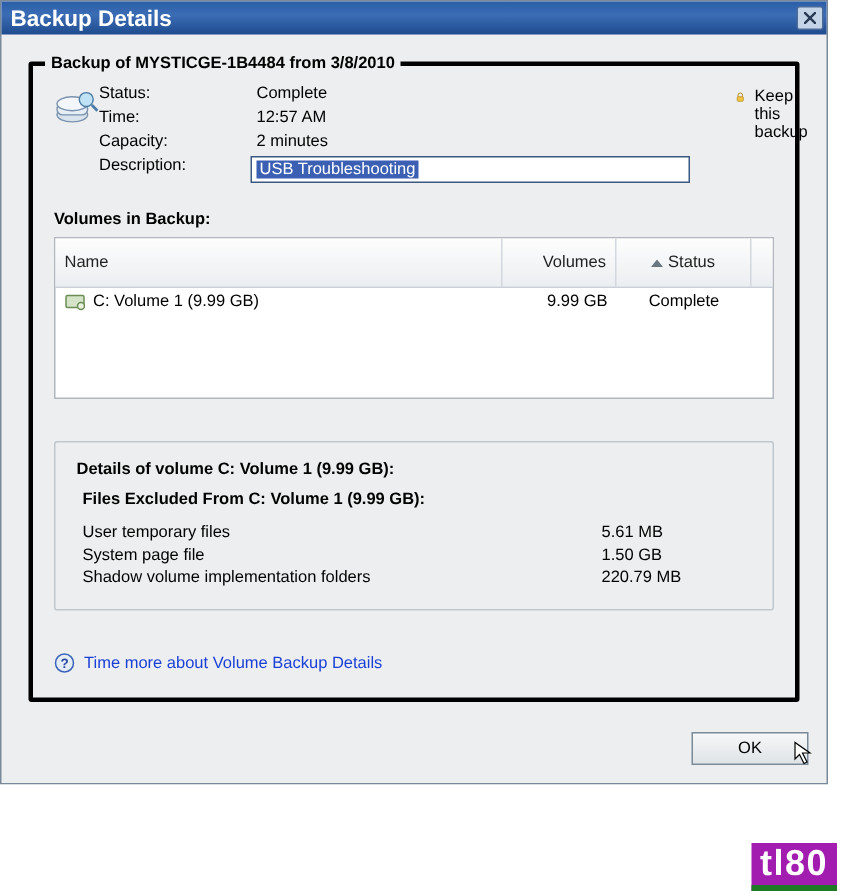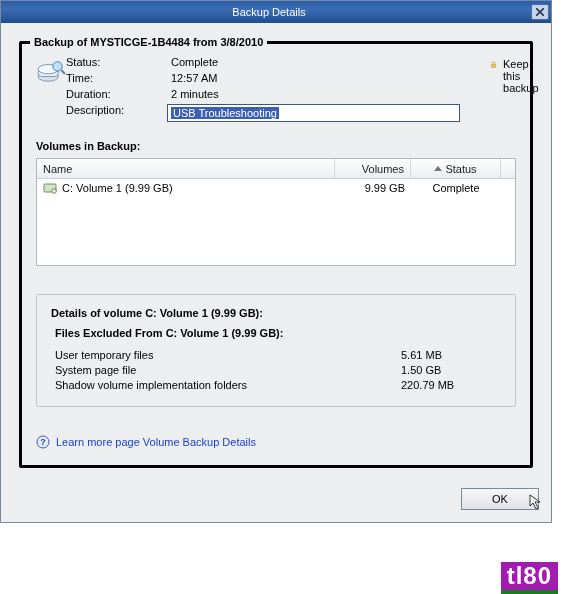--- a/index.html
+++ b/index.html
@@ -1,37 +1,37 @@
 <!DOCTYPE html>
 <html><head>
   <meta charset="utf-8">
   <style>
     * { box-sizing: border-box; margin: 0; padding: 0; }
     body { font-family: "Segoe UI", Tahoma, sans-serif; font-size: 11px; background: #fff; width: 564px; }
     .dialog { width: 552px; border: 1px solid #7a8a9a; background: #eceeef; }
-    .titlebar { background: linear-gradient(#2a5ea8, #3b6db5 40%, #1f4b8f); color: #fff; height: 22px; display: flex; align-items: center; padding: 0 2px 0 6px; font-weight: normal; font-size: 11px; text-align: center; }
+    .titlebar { background: linear-gradient(#2a5ea8, #3b6db5 40%, #1f4b8f); color: #fff; height: 22px; display: flex; align-items: center; padding: 0 2px 0 6px; font-weight: bold; font-size: 15px; }
     .titlebar .title { flex: 1; }
     .close-btn { width: 18px; height: 16px; background: #c4d3e6; border: 1px solid #4a6a9a; display: flex; align-items: center; justify-content: center; cursor: pointer; border-radius: 2px; }
     .close-btn svg { width: 8px; height: 8px; }
     .content { padding: 10px 18px 14px 18px; }
     .groupbox { border: 3px solid #000000; border-radius: 2px; padding: 12px 14px 10px 14px; position: relative; margin-top: 8px; }
     .groupbox-title { position: absolute; top: -8px; left: 8px; background: #eceeef; padding: 0 4px; font-weight: bold; font-size: 11px; }
     .info-row { display: flex; margin-bottom: 4px; }
     .info-label { width: 105px; }
     .info-value { flex: 1; }
     .top-info { display: flex; }
     .icon-col { width: 36px; padding-top: 2px; }
     .icon-drive { width: 30px; height: 26px; }
     .keep-col { display: flex; align-items: flex-start; gap: 6px; margin-left: 30px; padding-top: 2px; }
     .lock-icon { width: 14px; height: 14px; }
     .desc-input { border: 1px solid #3b5880; background: #fff; height: 18px; display: inline-flex; align-items: center; padding: 0 3px; margin-left:-4px; }
     .desc-text { background: #3b5fb3; color: #fff; padding: 0 2px; font-size: 11px; }
     .section-label { font-weight: bold; margin: 14px 0 6px 0; }
     .list { border: 1px solid #b1b7bd; background: #fff; height: 108px; }
-    .list-header { display: flex; height: 20px; background: linear-gradient(#fdfdfd, #ebeef1); border-bottom: 1px solid #c9cfd6; }
+    .list-header { display: flex; height: 33px; background: linear-gradient(#fdfdfd, #ebeef1); border-bottom: 1px solid #c9cfd6; }
     .hcell { border-right: 1px solid #d2d8de; display:flex; align-items:center; padding: 0 6px; font-size: 11px; color:#222; }
     .hcell.name { flex:1; }
     .hcell.capacity { width: 76px; justify-content: flex-end; }
     .hcell.status { width: 90px; justify-content: center; gap:3px; }
     .hcell.pad { width: 14px; border-right:none; }
     .sort-tri { width:0; height:0; border-left:4px solid transparent; border-right:4px solid transparent; border-bottom:5px solid #6a7680; }
     .list-row { display:flex; height: 18px; align-items:center; font-size:11px; }
     .rcell { padding: 0 6px; }
     .rcell.name { flex:1; display:flex; align-items:center; gap:5px; }
     .rcell.capacity { width:76px; text-align:right; }
@@ -83,21 +83,21 @@
         <div style="flex:1">
           <div class="info-row">
               <div class="info-label">Status:</div>
               <div class="info-value">Complete</div>
             </div>
           <div class="info-row">
               <div class="info-label">Time:</div>
               <div class="info-value">12:57 AM</div>
             </div>
           <div class="info-row">
-              <div class="info-label">Duration:</div>
+              <div class="info-label">Capacity:</div>
               <div class="info-value">2 minutes</div>
             </div>
           <div class="info-row">
             <div class="info-label">Description:</div>
             <div class="info-value">
               <div class="desc-input" style="width:293px;">
                 <span class="desc-text">USB Troubleshooting</span>
               </div>
             </div>
           </div>
@@ -151,21 +151,21 @@
           <div class="excl-name">Shadow volume implementation folders</div>
           <div class="excl-size">220.79 MB</div>
         </div>
       </div>
 
       <div class="link-row">
         <svg class="help-icon" viewBox="0 0 14 14">
             <circle cx="7" cy="7" r="6" fill="#e4ecf7" stroke="#3a63b8"></circle>
             <text x="7" y="10" text-anchor="middle" font-size="9" fill="#2a4aa0" font-weight="bold">?</text>
           </svg>
-        <span class="link">Learn more page Volume Backup Details</span>
+        <span class="link">Time more about Volume Backup Details</span>
       </div>
     </div>
   </div>
 
   <div class="button-bar" style="position:relative;">
     <button class="ok-btn">OK</button>
     <svg class="cursor-ok" viewBox="0 0 14 16">
         <path d="M1 1 L1 12 L4 9 L7 15 L9 14 L6 8 L11 8 Z" fill="#fff" stroke="#000" stroke-width="0.8"></path>
       </svg>
   </div>

